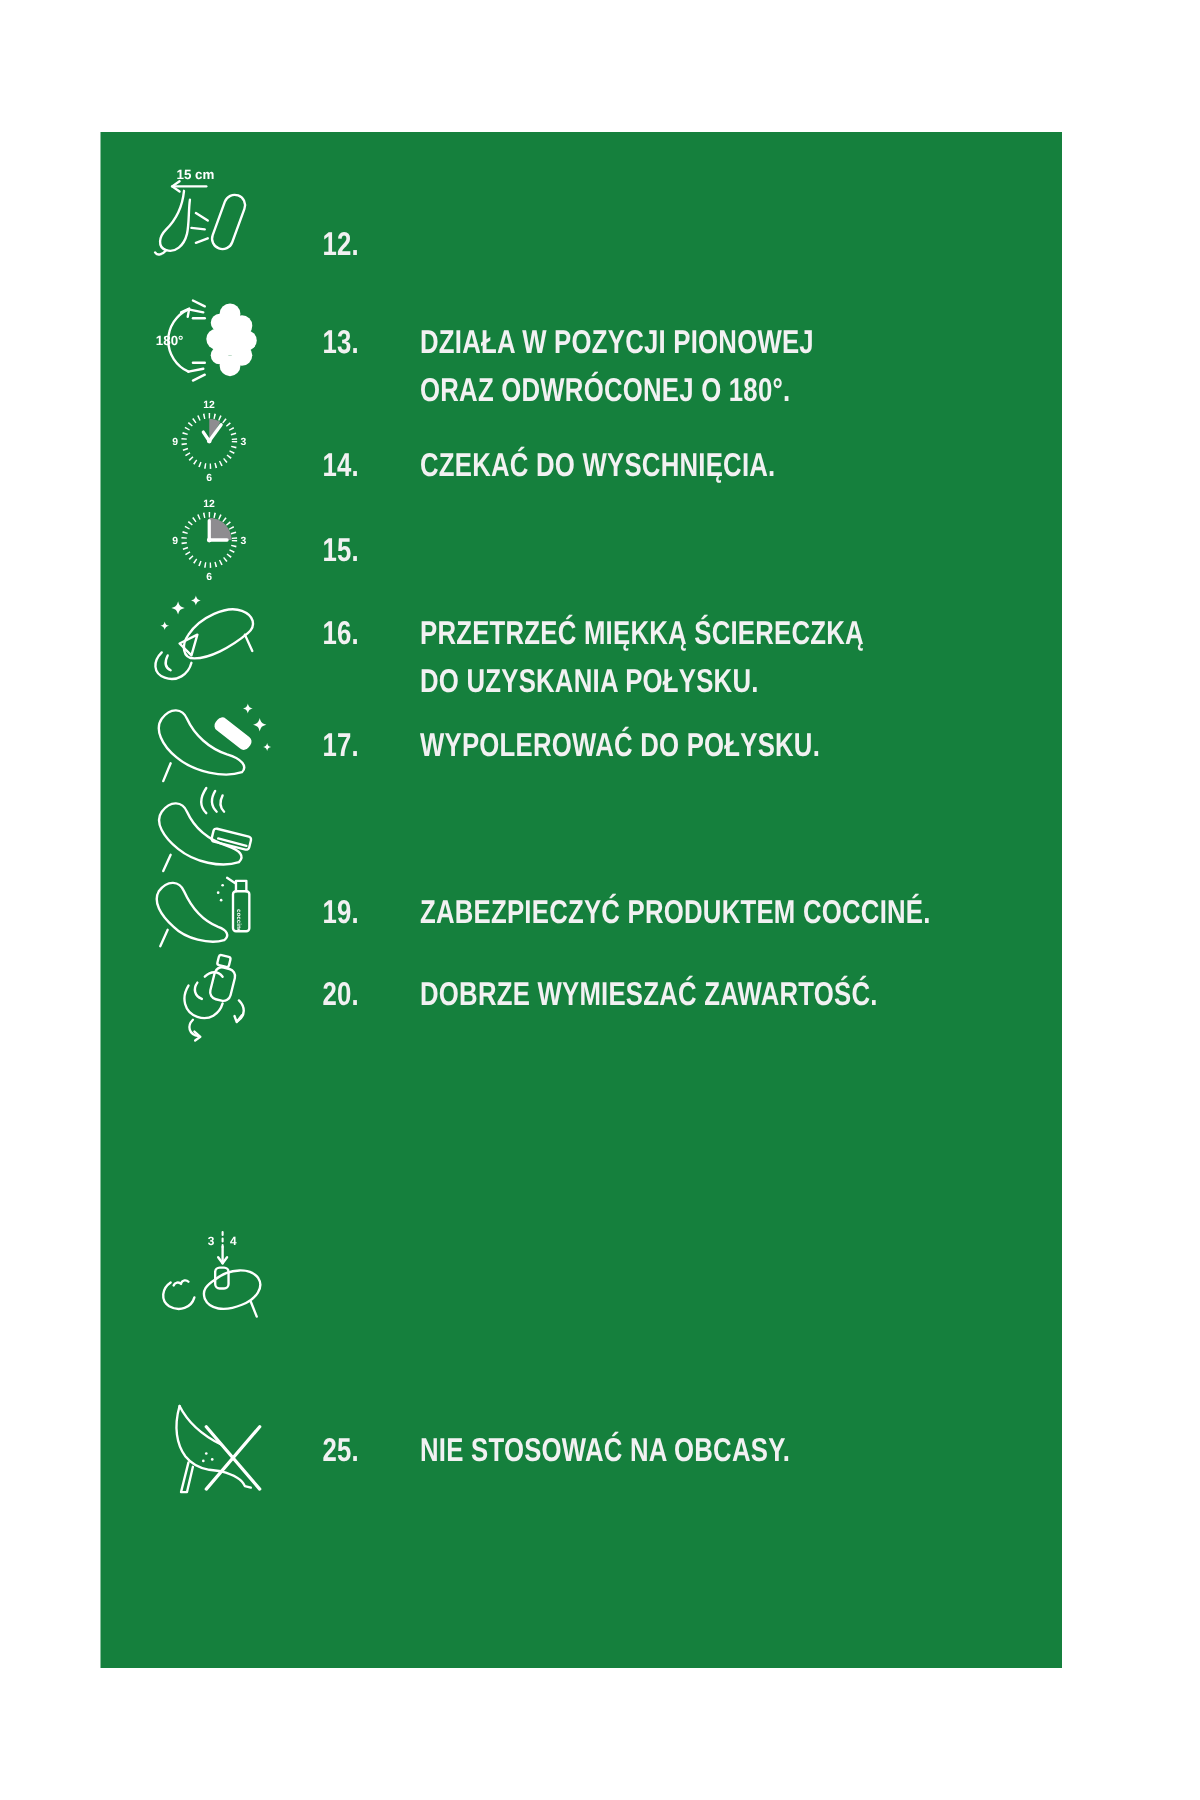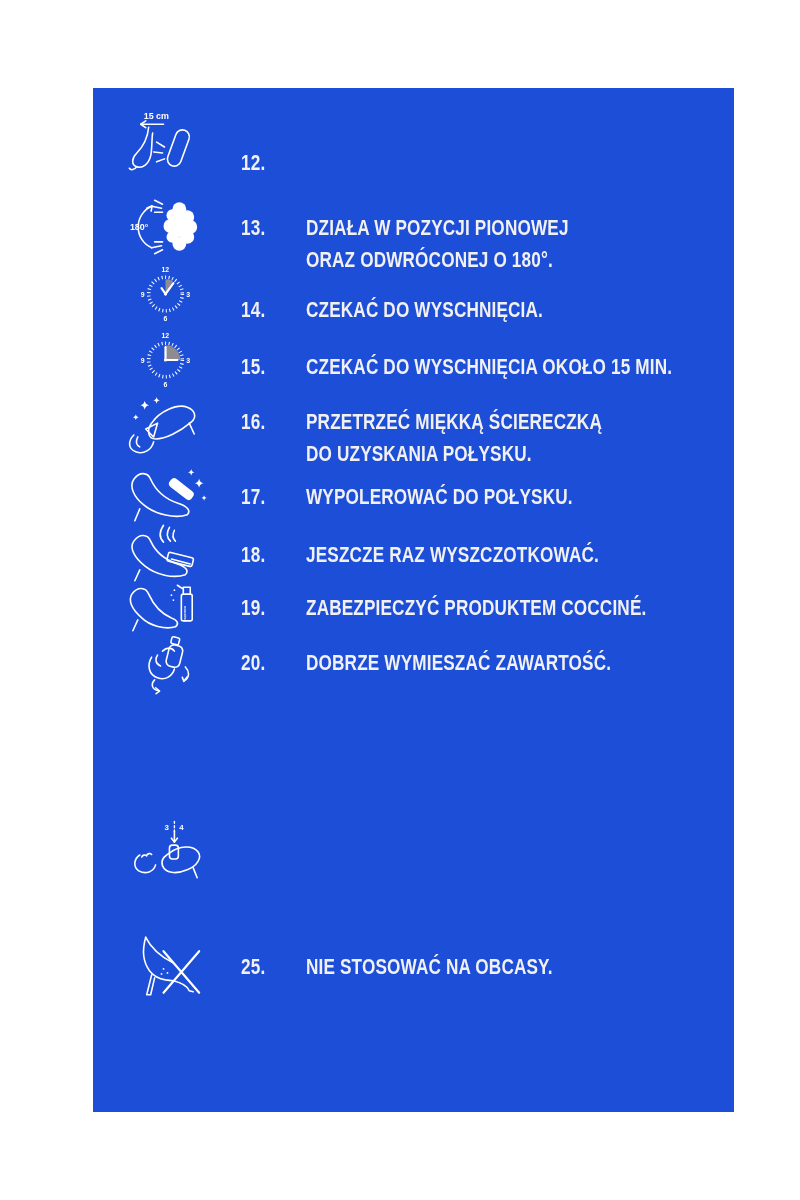--- a/index.html
+++ b/index.html
@@ -1,19 +1,19 @@
 <!DOCTYPE html>
 <html><head>
 <meta charset="utf-8">
 <style>
   html,body{margin:0;padding:0;background:#ffffff;}
   body{width:800px;height:1200px;position:relative;font-family:"Liberation Sans",sans-serif;}
   .panel{
-    position:absolute;left:93px;top:88px;width:641px;height:1024px;
-    background:#1d4ed8;overflow:hidden;
+    position:absolute;left:67px;top:88px;width:641px;height:1024px;
+    background:#15803d;overflow:hidden;
   }
   .row{position:absolute;left:0;width:100%;display:flex;align-items:center;transform:translateY(-50%);}
   .icn-box{width:95px;margin-left:25px;flex:none;display:flex;justify-content:center;align-items:center;}
   .icn-box svg{display:block;}
   .up18 svg{transform:translateY(-16px);}
   .up8 svg{transform:translateY(-7px);}
   .rbody{display:flex;align-items:flex-start;margin-left:28px;}
   .num,.line{
     color:#F2F1F2;font-weight:bold;font-size:22px;line-height:32px;
     transform:scaleX(0.78);transform-origin:left center;white-space:nowrap;
@@ -119,24 +119,20 @@
         <text class="svgt" x="46" y="65" font-size="7">6</text>
         <text class="svgt" x="23" y="41" font-size="7">9</text>
         <path class="gf" d="M48,38 L48,23 A15,15 0 0 1 63,38 Z"></path>
         <line class="st2" x1="48" y1="38" x2="48" y2="25"></line>
           <line class="st2" x1="48" y1="38" x2="60" y2="38"></line>
         <circle class="wf" cx="48" cy="38" r="1.6"></circle>
       </svg>
     </div>
     <div class="rbody">
       <div class="num">15.</div>
-      <div class="lines">
-        <div class="line">CZEKAĆ DO WYSCHNIĘCIA OKOŁO 15 MIN.</div>
-        <div class="line"></div>
-      </div>
     </div>
   </div>
 
   <div class="row" style="top:350px">
     <div class="icn-box up8">
       <svg width="95" height="76" viewBox="0 0 96 76">
         <path class="st" d="M34,30 C42,18 60,10 70,14 C78,17 80,24 74,29 C62,39 48,46 38,46 C30,46 29,37 34,30 Z"></path>
         <path class="st" d="M72,30 L77,41"></path>
         <path class="st" d="M16,42 C10,48 10,56 18,59 C26,62 34,57 36,49"></path>
         <path class="st" d="M20,44 C18,48 18,52 22,54"></path>
@@ -177,27 +173,20 @@
 
   <div class="row" style="top:467px">
     <div class="icn-box">
       <svg width="95" height="76" viewBox="0 0 96 76">
         <path class="st" d="M16,24 C22,16 30,17 33,24 C38,35 48,43 60,47 C69,50 72,54 68,58 C56,62 38,58 27,49 C17,41 11,31 16,24 Z"></path>
         <path class="st" d="M22,53 L17,64"></path>
         <path class="st" d="M46,8 C42,14 41,20 46,25 M52,10 C49,15 49,20 53,24 M57,13 C55,17 55,21 58,24"></path>
         <rect class="st" x="50" y="38" width="26" height="9" rx="2" transform="rotate(14 63 42)"></rect>
         <line class="st" x1="54" y1="42" x2="73" y2="47"></line>
       </svg>
-    </div>
-    <div class="rbody">
-      <div class="num">18.</div>
-      <div class="lines">
-        <div class="line">JESZCZE RAZ WYSZCZOTKOWAĆ.</div>
-        <div class="line"></div>
-      </div>
     </div>
   </div>
 
   <div class="row" style="top:520px">
     <div class="icn-box">
       <svg width="95" height="76" viewBox="0 0 96 76">
         <path class="st" d="M14,24 C20,16 28,17 31,24 C36,35 44,44 54,48 C60,50 62,54 58,57 C48,60 32,56 24,48 C15,40 10,31 14,24 Z"></path>
         <path class="st" d="M20,50 L15,61"></path>
         <rect class="st" x="64" y="24" width="11" height="27" rx="2"></rect>
         <path class="st" d="M66,24 L66,17 L73,17 L73,24 M66,19 L60,15"></path>

